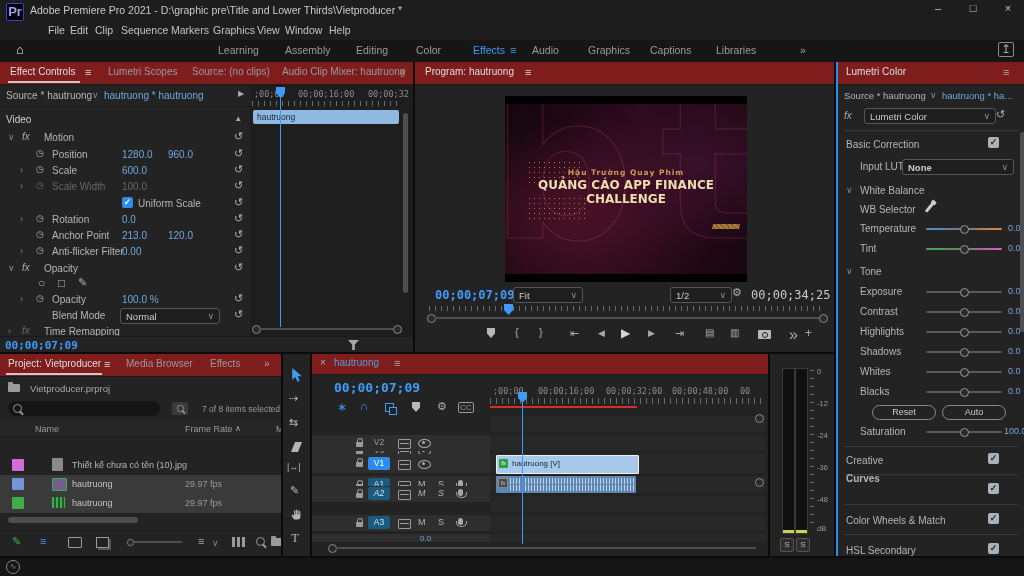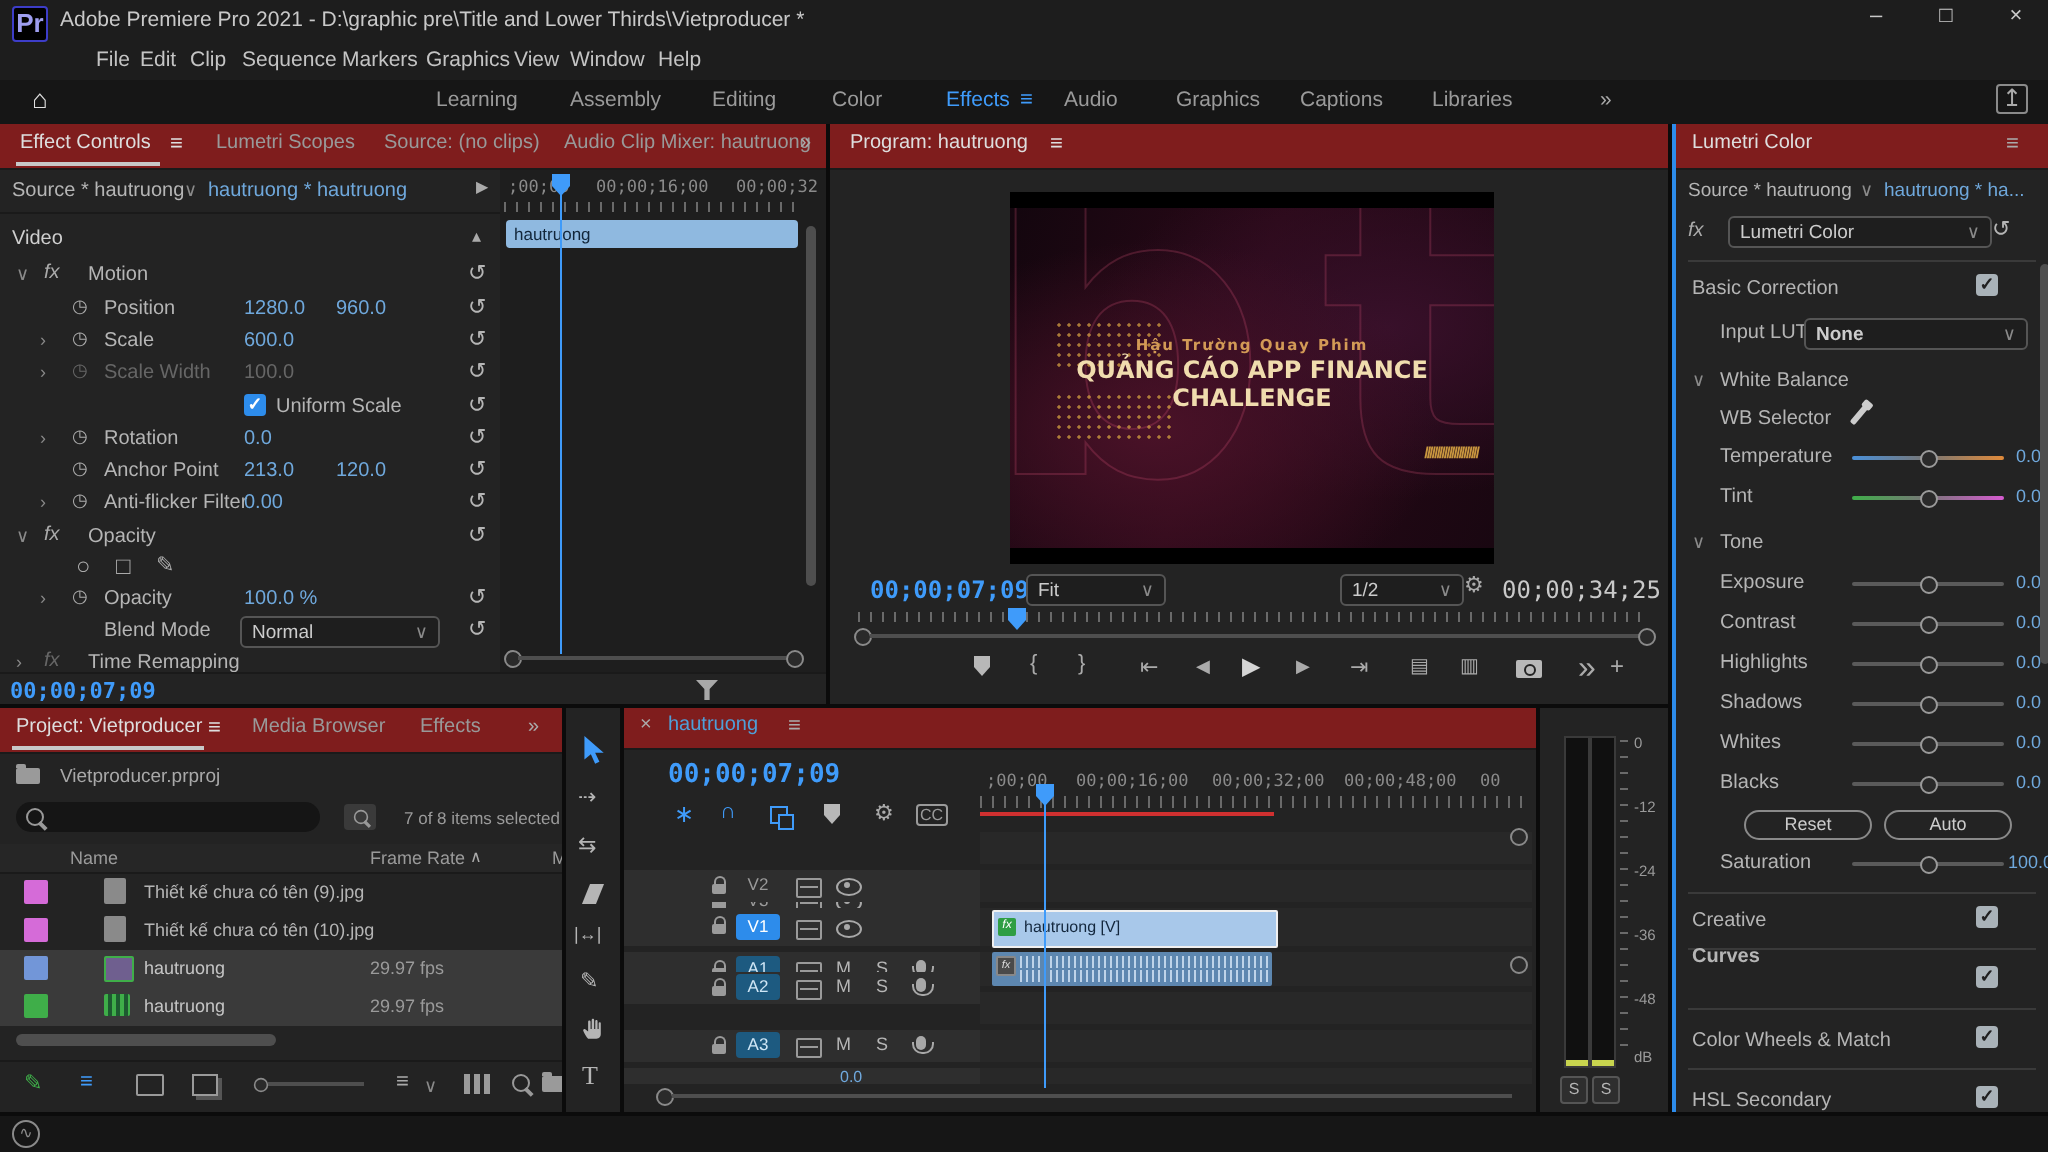--- a/index.html
+++ b/index.html
@@ -411,25 +411,20 @@
     </div>
     <span class="abs" style="left:202px;top:50px;font-size:8.5px;color:#9a9a9a;">7 of 8 items selected</span>
 
     <div class="abs" style="left:0;top:68px;width:281px;height:14px;background:#262626;border-bottom:1px solid #1a1a1a;">
       <span class="abs" style="left:35px;top:2px;font-size:9px;color:#9a9a9a;">Name</span>
       <span class="abs" style="left:185px;top:2px;font-size:9px;color:#9a9a9a;">Frame Rate</span>
       <span class="abs ic" style="left:235px;top:2px;font-size:8px;">∧</span>
       <span class="abs" style="left:276px;top:2px;font-size:9px;color:#9a9a9a;">M</span>
     </div>
 
-    <div class="abs" style="left:0;top:83px;width:281px;height:19px;background:#232323;">
-      <div class="chip" style="left: 12px; top: 3px; background: rgb(213, 107, 216);"></div>
-      <div class="abs" style="left:52px;top:2px;width:11px;height:13px;background:#8a8a8a;border-radius:1px;"></div>
-      <span class="abs" style="left:72px;top:4px;font-size:9px;color:#b5b5b5;">Thiết kế chưa có tên (9).jpg</span>
-    </div>
     <div class="abs" style="left:0;top:102px;width:281px;height:19px;background:#232323;">
       <div class="chip" style="left: 12px; top: 3px; background: rgb(213, 107, 216);"></div>
       <div class="abs" style="left:52px;top:2px;width:11px;height:13px;background:#8a8a8a;border-radius:1px;"></div>
       <span class="abs" style="left:72px;top:4px;font-size:9px;color:#b5b5b5;">Thiết kế chưa có tên (10).jpg</span>
     </div>
     <div class="abs" style="left:0;top:121px;width:281px;height:19px;background:#3a3a3a;">
       <div class="chip" style="left: 12px; top: 3px; background: rgb(114, 150, 216);"></div>
       <div class="abs" style="left:52px;top:3px;width:13px;height:11px;background:#6f5f8f;border:1px solid #3fae49;border-radius:1px;"></div>
       <span class="abs" style="left:72px;top:4px;font-size:9px;color:#c5c5c5;">hautruong</span>
       <span class="abs" style="left:185px;top:4px;font-size:9px;color:#9a9a9a;">29.97 fps</span>
@@ -533,21 +528,21 @@
       <div class="mic" style="left:146px;top:4px;"></div>
     </div>
     <div class="lane" style="top:122px;height:17px;">
       <div class="abs" style="left:6px;top:0;width:140px;height:17px;background:#5d87b0;border-radius:1px;">
         <div class="abs" style="left:2px;top:2px;width:8px;height:8px;background:#4a4a4a;border:1px solid #888;border-radius:1px;font-size:5.5px;color:#ddd;text-align:center;line-height:8px;font-style:italic;">fx</div>
         <div class="wavestrip" style="left:14px;top:2px;right:2px;"></div>
         <div class="wavestrip" style="left:14px;top:9px;right:2px;"></div>
       </div>
     </div>
 
-    <div class="trackrow" style="top:132px;height:16px;">
+    <div class="trackrow" style="top:132px;height:16px;font-style:italic;">
       <div class="lock" style="left:44px;top:7px;"></div>
       <span class="badge aud" style="left:56px;top:1px;">A2</span>
       <div class="patch" style="left:86px;top:4px;"></div>
       <span class="abs lbl" style="left:106px;top:2px;font-size:9px;">M</span>
       <span class="abs lbl" style="left:126px;top:2px;font-size:9px;">S</span>
       <div class="mic" style="left:146px;top:3px;"></div>
     </div>
     <div class="lane" style="top:142px;height:16px;"></div>
 
     <div class="trackrow" style="top:161px;height:16px;">

